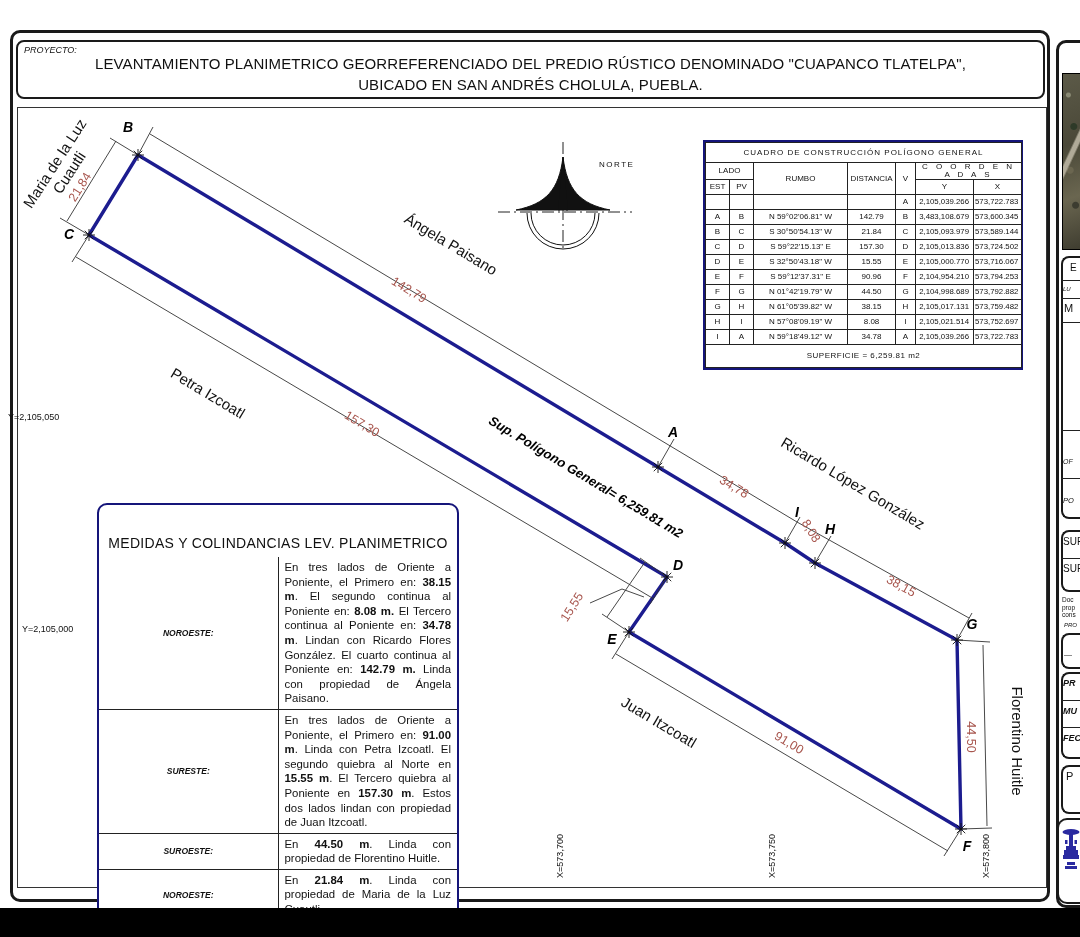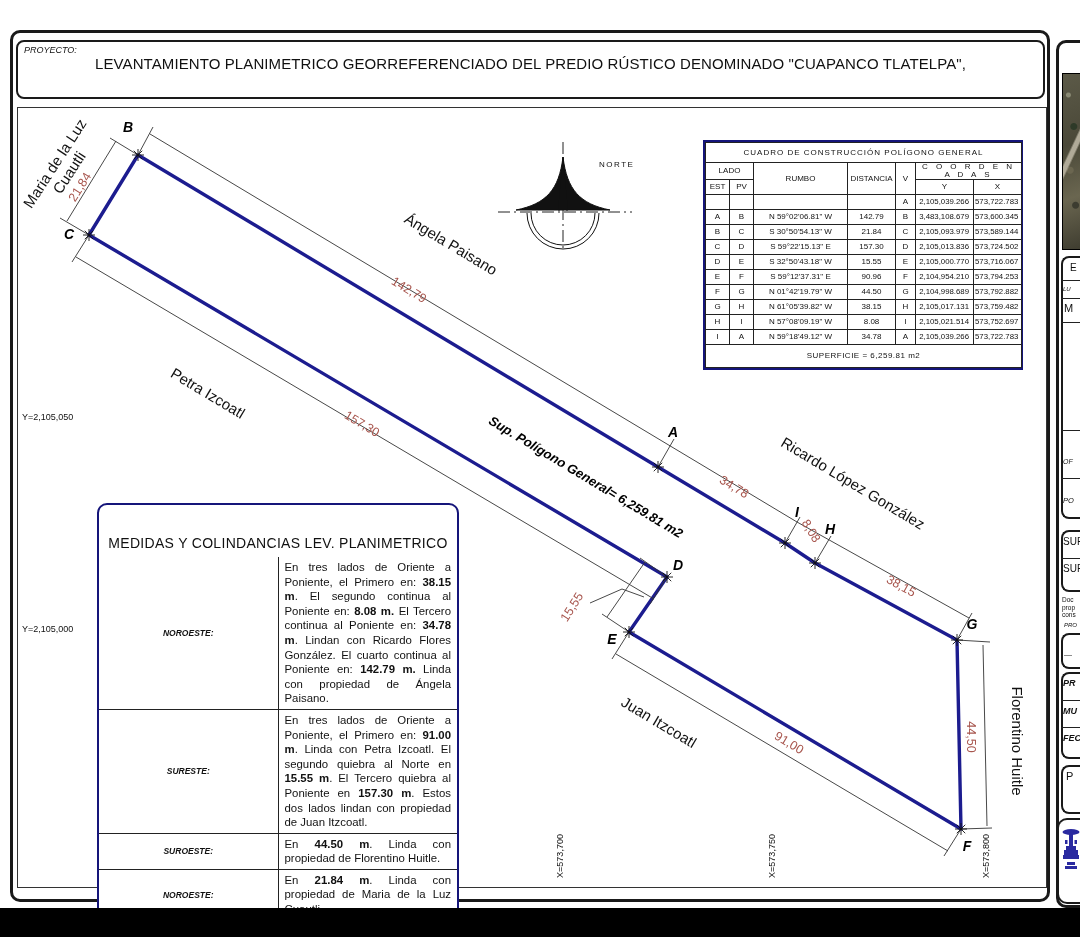--- a/index.html
+++ b/index.html
@@ -64,20 +64,21 @@
   .bottom-bar{left:0;top:908px;width:1080px;height:29px;background:#000;}
 </style>
 </head>
 <body>
 
 <div class="abs sheet-frame"></div>
 
 <div class="abs title-block">
   <div class="abs proyecto-label">PROYECTO:</div>
   <div class="abs title-line t1">LEVANTAMIENTO PLANIMETRICO GEORREFERENCIADO DEL PREDIO RÚSTICO DENOMINADO "CUAPANCO TLATELPA",</div>
+  <div class="abs title-line t2">UBICADO EN SAN ANDRÉS CHOLULA, PUEBLA.</div>
 </div>
 
 <div class="abs drawing-area"></div>
 
 <svg id="plan-svg" class="abs" viewBox="0 0 1080 937" xmlns="http://www.w3.org/2000/svg">
 
   <polygon class="poly" points="658,467 138,155 89,235 667,577 629,632 961,829 957,640 815,563 785,543"></polygon>
 
   <g>
     <line class="dimline" x1="150" y1="134" x2="797" y2="522"></line>
@@ -175,21 +176,21 @@
     <div class="lbl dim-lbl" style="left: 901px; top: 586px; transform: translate(-50%, -50%) rotate(29deg);">38,15</div>
     <div class="lbl dim-lbl" style="left: 572px; top: 607px; transform: translate(-50%, -50%) rotate(-58deg);">15,55</div>
     <div class="lbl dim-lbl" style="left: 971px; top: 737px; transform: translate(-50%, -50%) rotate(90deg);">44,50</div>
     <div class="lbl dim-lbl" style="left: 789px; top: 743px; transform: translate(-50%, -50%) rotate(31deg);">91,00</div>
     <div class="lbl nb-lbl" style="left: 62px; top: 168px; width: 120px; white-space: normal; text-align: center; line-height: 1.15; transform: translate(-50%, -50%) rotate(-57deg);">Maria de la Luz Cuautli</div>
     <div class="lbl nb-lbl" style="left: 451px; top: 244px; transform: translate(-50%, -50%) rotate(31deg);">Ángela Paisano</div>
     <div class="lbl nb-lbl" style="left: 208px; top: 393px; transform: translate(-50%, -50%) rotate(31deg);">Petra Izcoatl</div>
     <div class="lbl nb-lbl" style="left: 853px; top: 483px; transform: translate(-50%, -50%) rotate(31deg);">Ricardo López González</div>
     <div class="lbl nb-lbl" style="left: 659px; top: 722px; transform: translate(-50%, -50%) rotate(31deg);">Juan Itzcoatl</div>
     <div class="lbl nb-lbl" style="left: 1017px; top: 741px; transform: translate(-50%, -50%) rotate(90deg);">Florentino Huitle</div>
-    <div class="lbl grid-lbl" style="left: 22px; top: 417px; transform: translate(0px, -50%);">Y=2,105,050</div>
+    <div class="lbl grid-lbl" style="left: 8px; top: 417px; transform: translate(0px, -50%);">Y=2,105,050</div>
     <div class="lbl grid-lbl" style="left: 22px; top: 629px; transform: translate(0px, -50%);">Y=2,105,000</div>
     <div class="lbl grid-lbl" style="left: 136px; top: 856px; transform: translate(-50%, -50%) rotate(-90deg);">X=573,600</div>
     <div class="lbl grid-lbl" style="left: 348px; top: 856px; transform: translate(-50%, -50%) rotate(-90deg);">X=573,650</div>
     <div class="lbl grid-lbl" style="left: 560px; top: 856px; transform: translate(-50%, -50%) rotate(-90deg);">X=573,700</div>
     <div class="lbl grid-lbl" style="left: 772px; top: 856px; transform: translate(-50%, -50%) rotate(-90deg);">X=573,750</div>
     <div class="lbl grid-lbl" style="left: 986px; top: 856px; transform: translate(-50%, -50%) rotate(-90deg);">X=573,800</div>
   </div>
 
 <div class="abs ct-wrap">
   <table>

